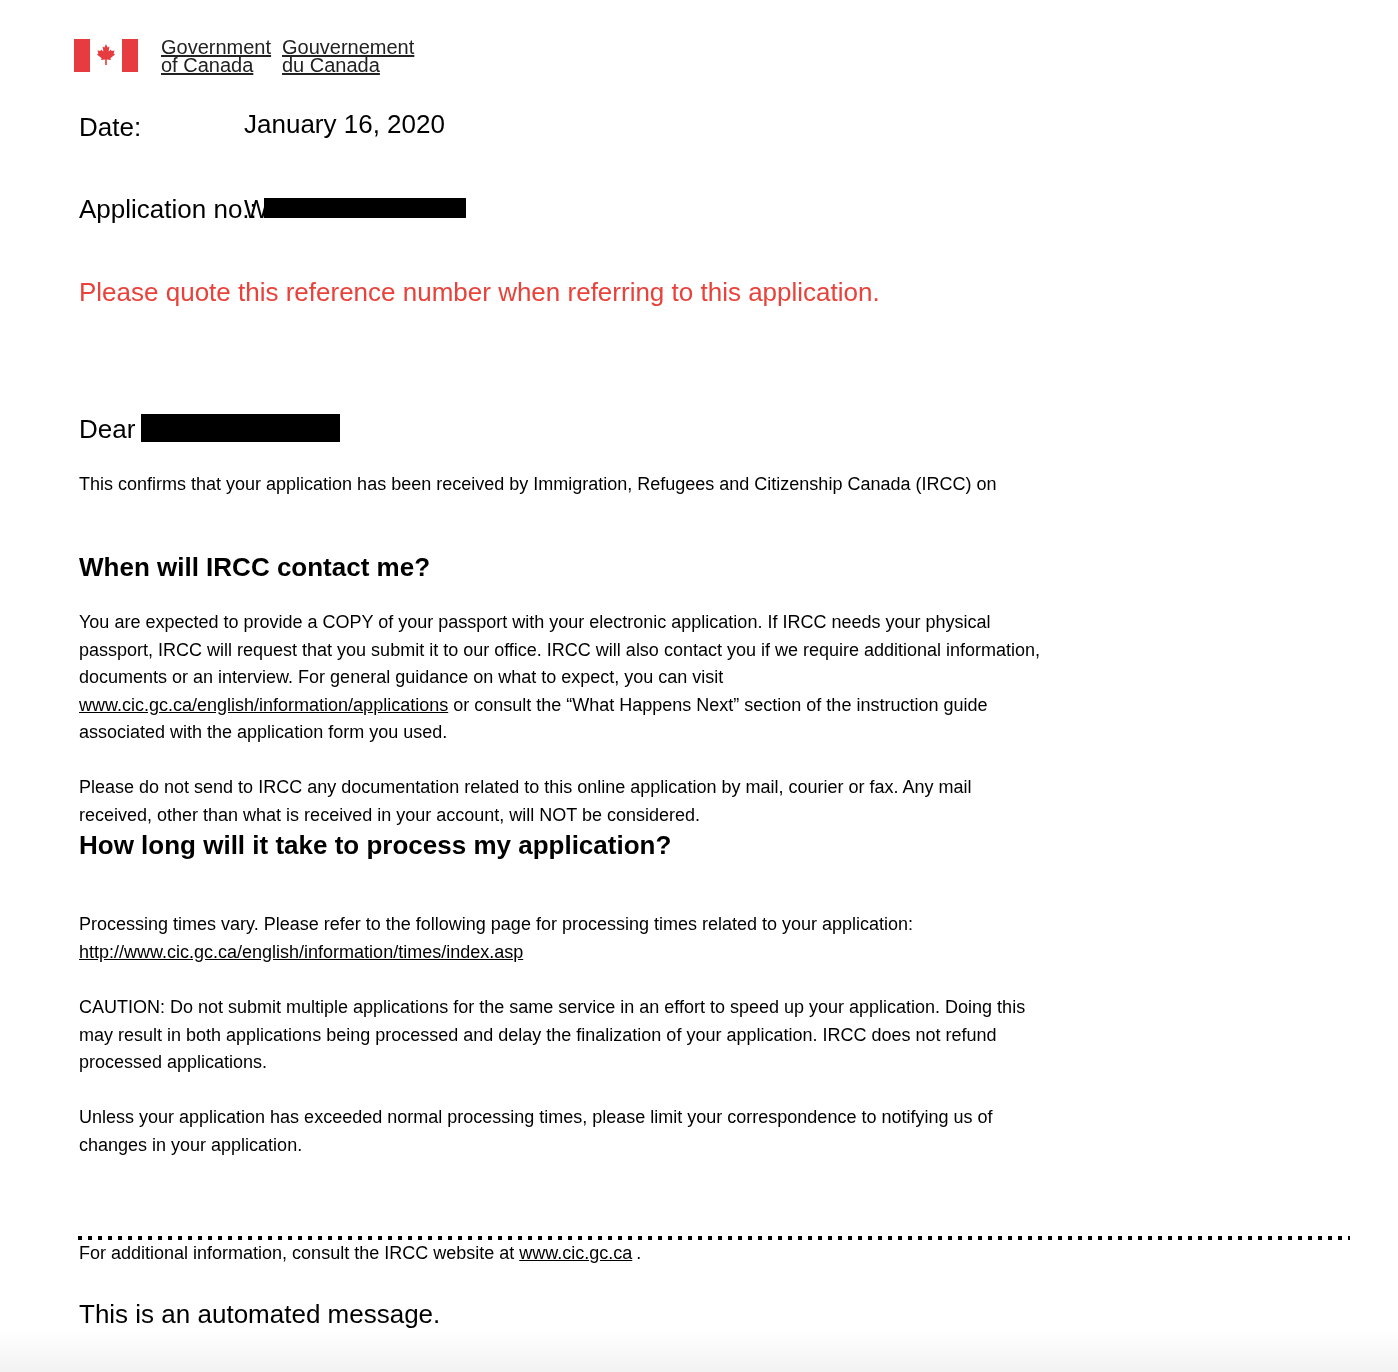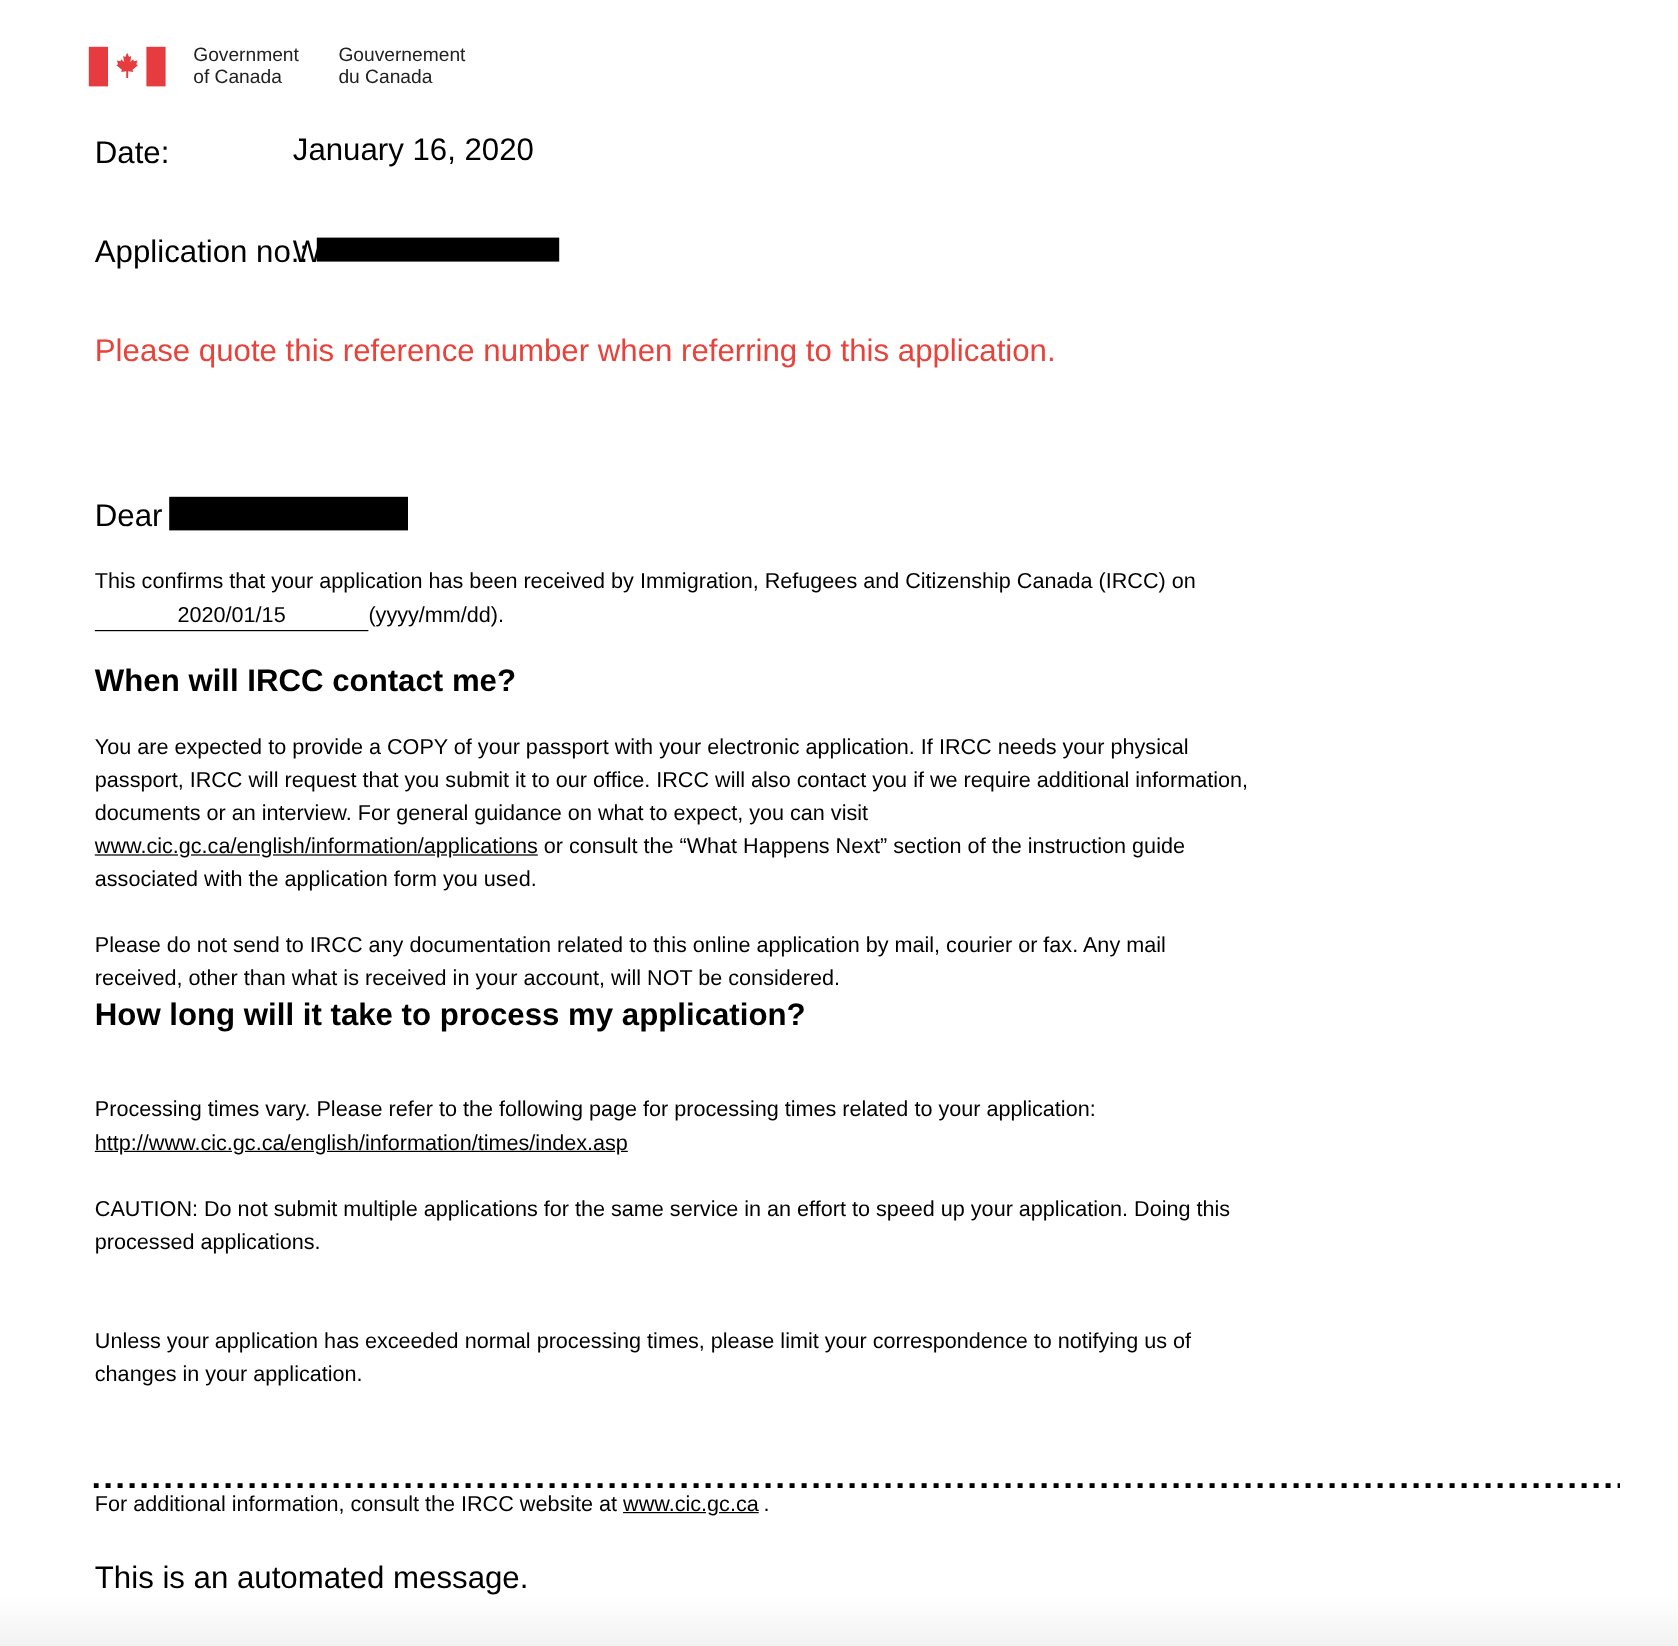--- a/index.html
+++ b/index.html
@@ -11,21 +11,21 @@
     position:relative;
   }
   .abs { position:absolute; }
   .txt { font-size:26px; line-height:27.5px; white-space:nowrap; }
   .logo { left:74px; top:39px; height:34px; display:flex; align-items:flex-start; }
   .flag { width:64px; height:33px; position:relative; }
   .flag .bar { position:absolute; top:0; height:33px; width:16px; background:#e63b3f; }
   .flag .bar.l { left:0; }
   .flag .bar.r { right:0; }
   .flag svg { position:absolute; left:20px; top:4px; }
-  .gov { font-size:16px; line-height:18px; color:#222; white-space:nowrap; }
+  .gov { font-size:20px; line-height:18px; color:#222; white-space:nowrap;text-decoration:underline; }
   .gov-en { left:161px; top:38px; }
   .gov-fr { left:282px; top:38px; }
   .redact { background:#000; }
   .red { color:#e8423a; }
   a.lnk { color:#000000; text-decoration:underline; }
   .bold { font-weight:bold; }
   .para { left:79px; font-size:18px; line-height:27.5px; }
   .para p { margin:0; white-space:nowrap; }
   .underline-field {
     display:inline-block; width:228px; border-bottom:1.5px solid #000;
@@ -65,21 +65,20 @@
 <div class="abs txt" style="left:244px; top:196px;">W</div>
 <div class="abs redact" style="left:264px; top:198px; width:202px; height:20px;"></div>
 
 <div class="abs txt red" style="left:79px; top:279px;">Please quote this reference number when referring to this application.</div>
 
 <div class="abs txt" style="left:79px; top:416px;">Dear</div>
 <div class="abs redact" style="left:141px; top:414px; width:199px; height:28px;"></div>
 
 <div class="abs para" style="top:471px;">
   <p>This confirms that your application has been received by Immigration, Refugees and Citizenship Canada (IRCC) on</p>
-  <p><span class="underline-field">2020/01/15</span><span>(yyyy/mm/dd).</span></p>
 </div>
 
 <div class="abs txt bold" style="left:79px; top:554px;">When will IRCC contact me?</div>
 
 <div class="abs para" style="top:609px;">
   <p>You are expected to provide a COPY of your passport with your electronic application.  If IRCC needs your physical</p>
   <p>passport, IRCC will request that you submit it to our office.  IRCC will also contact you if we require additional information,</p>
   <p>documents or an interview.  For general guidance on what to expect, you can visit</p>
   <p><a class="lnk" href="#">www.cic.gc.ca/english/information/applications</a><span style="white-space:pre"> or consult the “What Happens Next” section of the instruction guide</span></p>
   <p>associated with the application form you used.</p>
@@ -92,20 +91,21 @@
 
 <div class="abs txt bold" style="left:79px; top:832px;">How long will it take to process my application?</div>
 
 <div class="abs para" style="top:911px;">
   <p>Processing times vary. Please refer to the following page for processing times related to your application:</p>
   <p><a class="lnk" href="#">http://www.cic.gc.ca/english/information/times/index.asp</a></p>
 </div>
 
 <div class="abs para" style="top:994px;">
   <p>CAUTION: Do not submit multiple applications for the same service in an effort to speed up your application.  Doing this</p>
+  <p>may result in both applications being processed and delay the finalization of your application. IRCC does not refund</p>
   <p>processed applications.</p>
 </div>
 
 <div class="abs para" style="top:1104px;">
   <p>Unless your application has exceeded normal processing times, please limit your correspondence to notifying us of</p>
   <p>changes in your application.</p>
 </div>
 
 <div class="abs para" style="top:1240px;">
   <p><span style="white-space:pre">For additional information, consult the IRCC website at </span><a class="lnk" href="#">www.cic.gc.ca</a><span style="padding-left:4px">.</span></p>

